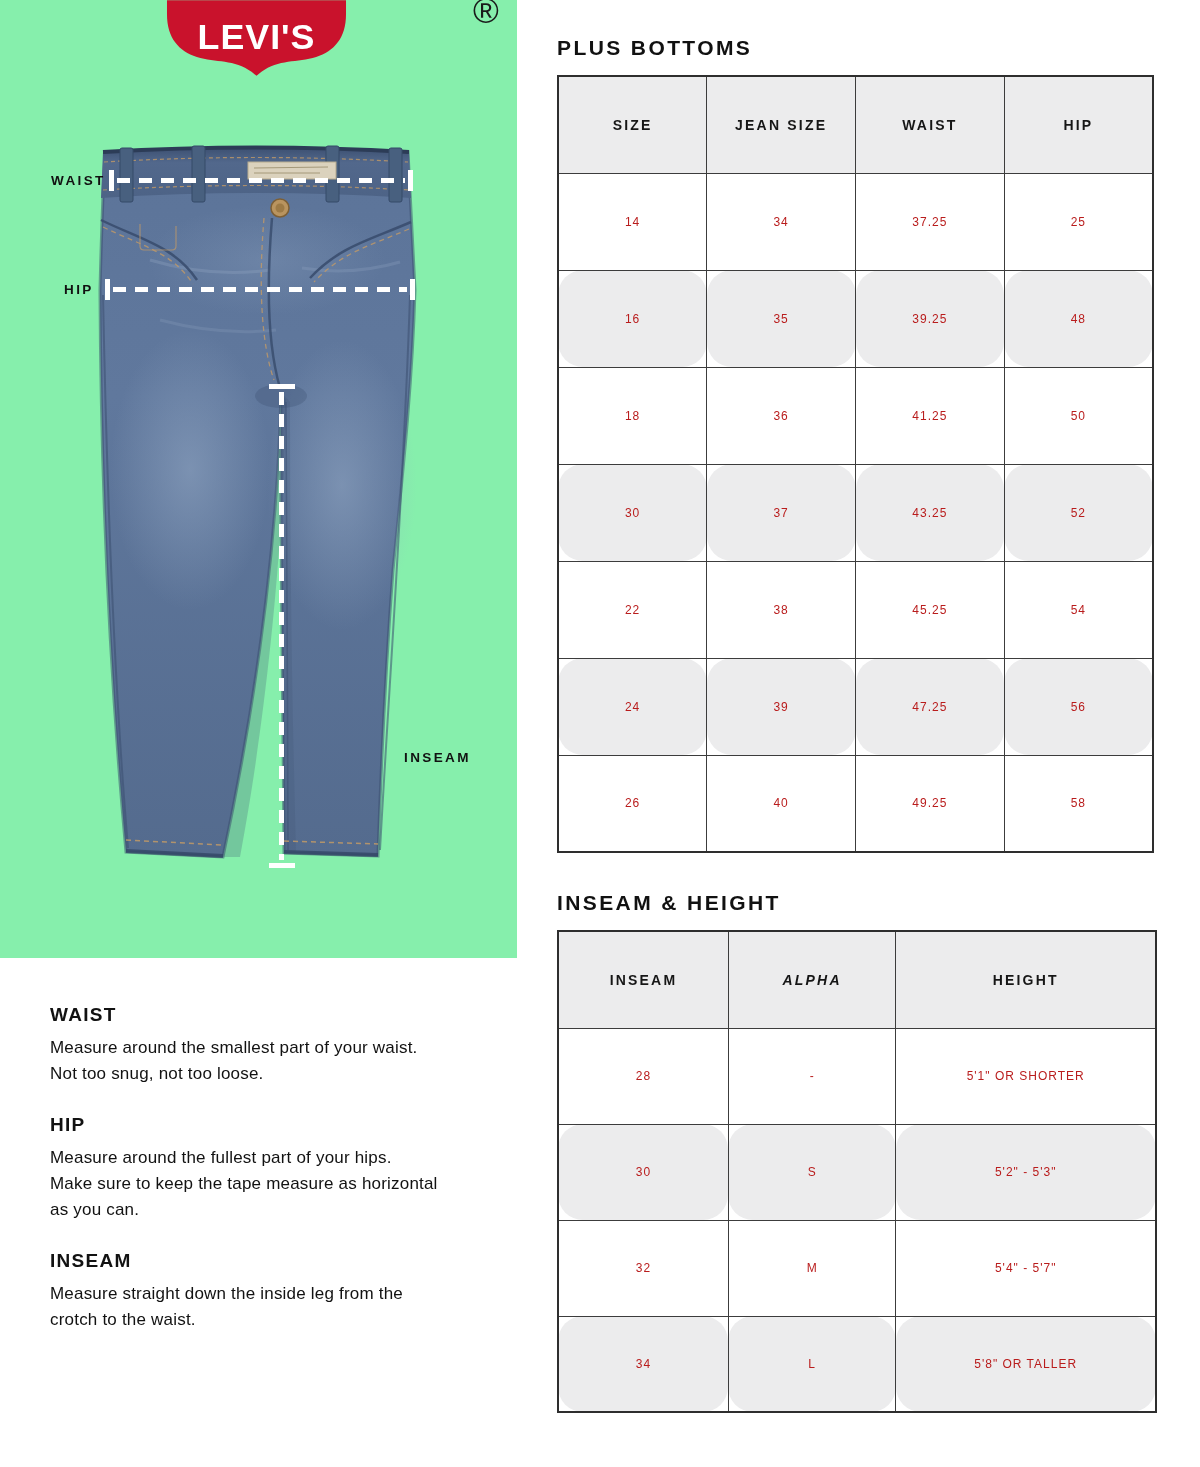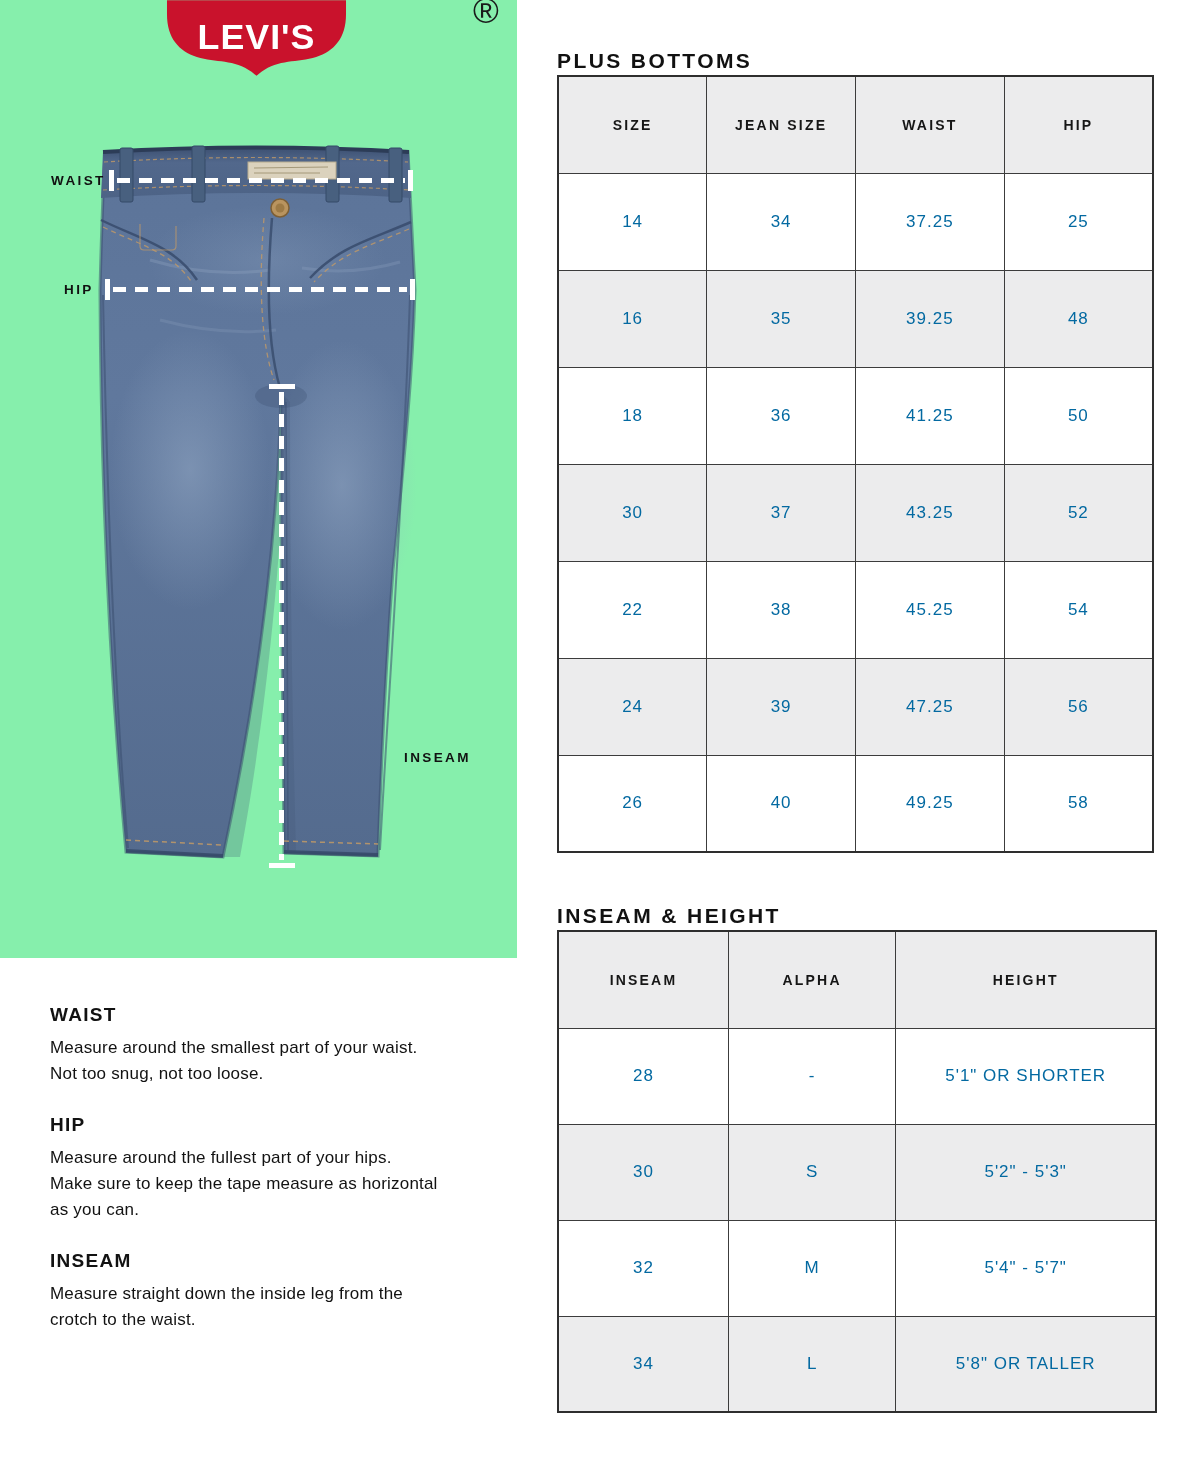--- a/index.html
+++ b/index.html
@@ -29,36 +29,36 @@
   .waist-line { left:117px; top:178px; width:288px; }
   .hip-line   { left:113px; top:287px; width:294px; }
   .inseam-line{ left:279px; top:392px; height:468px; }
 
   .diag-label { position:absolute; font-weight:bold; font-size:13.5px; letter-spacing:2.4px; color:#111; white-space:nowrap; }
   .waist-label  { left:51px;  top:173px; }
   .hip-label    { left:64px;  top:282px; }
   .inseam-label { left:404px; top:750px; }
 
   
-  .section-title { position:absolute; font-size:21px; font-weight:bold; letter-spacing:2.4px; color:#111; white-space:nowrap;margin-top:13px; }
+  .section-title { position:absolute; font-size:21px; font-weight:bold; letter-spacing:2.4px; color:#111; white-space:nowrap; }
   .title-plus   { left:557px; top:36px; }
   .title-inseam { left:557px; top:891px; }
 
   
   .size-table { position:absolute; border-collapse:collapse; background:#fff; border:2px solid #2e2e2e; table-layout:fixed; }
   .size-table th, .size-table td { border:1px solid #3c3c3c; text-align:center; vertical-align:middle; padding:13px; }
   .size-table th { background:#ececed; font-size:14px; font-weight:bold; letter-spacing:2.2px; color:#161616; }
-  .size-table td { font-size:17px; letter-spacing:1px; color:#0369a1; font-weight:400; }
+  .size-table td { font-size:12px; letter-spacing:1px; color:#b91c1c; font-weight:400;border-radius:25px; }
   .size-table tbody tr:nth-child(even) td { background:#ececed; }
   #t1 { left:557px; top:75px; width:597px; }
   #t1 th { height:97px; width:25%; }
   #t1 td { height:97px; }
   #t2 { left:557px; top:930px; width:600px; }
   #t2 th { height:97px; }
-  #t2 th:nth-child(1){ width:28.5%; } #t2 th:nth-child(2){ width:28%; } #t2 th:nth-child(3){ width:43.5%; }
+  #t2 th:nth-child(1){ width:28.5%; } #t2 th:nth-child(2){ width:28%;font-style:italic; } #t2 th:nth-child(3){ width:43.5%; }
   #t2 td { height:96px; }
 
   
   .guide { position:absolute; left:50px; top:1004px; width:472px; color:#121212; }
   .guide h3 { font-size:19px; font-weight:bold; letter-spacing:1.3px; margin:27px 0 9px; }
   .guide .sec:first-child h3 { margin-top:0; }
   .guide p { font-size:17px; line-height:26px; letter-spacing:.2px; white-space:pre-line; }
 </style>
 </head>
 <body>

